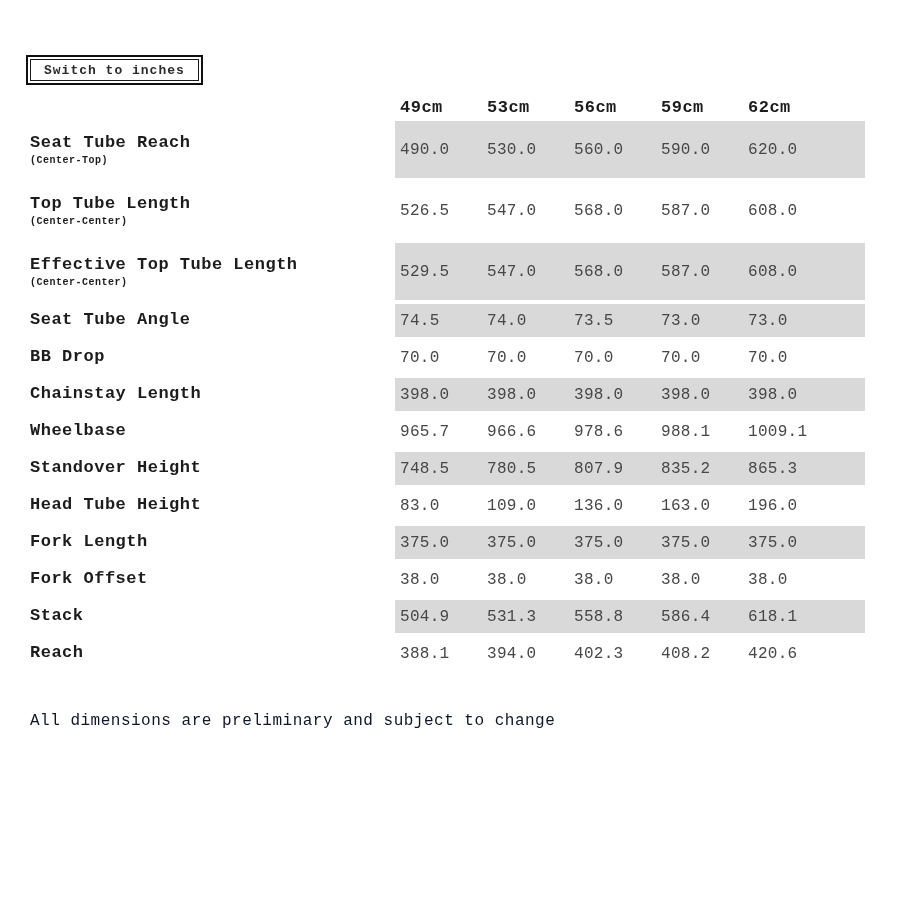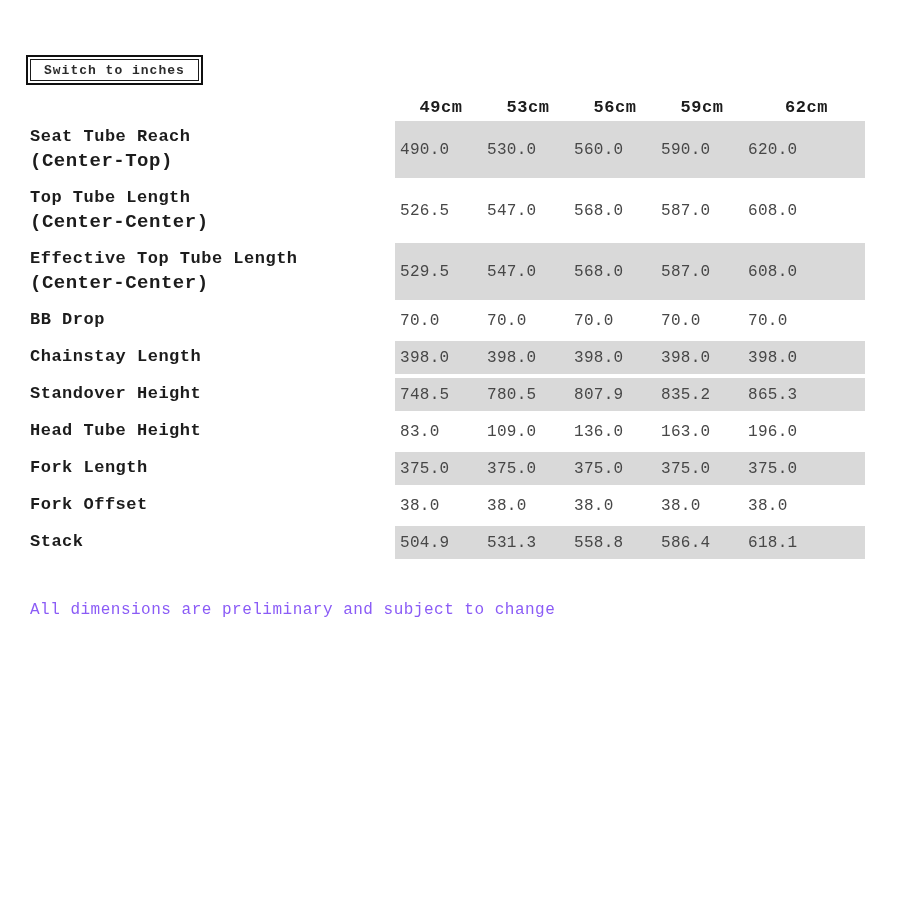--- a/index.html
+++ b/index.html
@@ -38,21 +38,21 @@
   table.geo {
     border-collapse: separate;
     border-spacing: 0 4px;
     margin-top: 4px;
     margin-left: 4px;
     table-layout: fixed;
   }
   th.corner { width: 365px; }
   th.colh {
     width: 87px;
-    text-align: center;
+    text-align: left;
     padding: 0 0 0 5px;
     font-size: 17px;
     font-weight: 700;
     height: 24px;
     vertical-align: bottom;
     letter-spacing: 0.5px;
   }
   th.colh:last-child { width: 122px; }
   th.rowlabel {
     text-align: left;
@@ -60,42 +60,42 @@
     font-weight: 700;
     padding: 0;
     background: #fff;
   }
   .lbl-main {
     font-size: 17px;
     letter-spacing: 0.5px;
     line-height: 1.35;
   }
   .lbl-sub {
-    font-size: 19px;
+    font-size: 10px;
     letter-spacing: 0.5px;
     line-height: 1.2;
     margin-top: 1px;
   }
   td.val {
     width: 87px;
     padding: 0 0 0 5px;
     font-size: 16px;
     color: var(--value-text);
     vertical-align: middle;
     letter-spacing: 0.3px;
   }
   td.val:last-child { width: 122px; }
   td.shaded { background: var(--stripe); }
   tbody tr { height: 33px; }
   tbody tr.tall { height: 57px; }
   .footnote-1 {
     margin: 38px 0 0 4px;
     font-size: 16px;
     letter-spacing: 0.5px;
-    color: #8b5cf6;
+    color: #0f172a;
   }
   .footnote-2 {
     margin: 32px 0 0 4px;
     max-width: 810px;
     font-size: 16px;
     letter-spacing: 0.5px;
     line-height: 1.85;
     color: #232323;
   }
 </style>
@@ -146,39 +146,61 @@
       <div class="lbl-sub">(Center-Center)</div>
     </th>
   <td class="val shaded">529.5</td>
           <td class="val shaded">547.0</td>
           <td class="val shaded">568.0</td>
           <td class="val shaded">587.0</td>
           <td class="val shaded">608.0</td>
         </tr>
         <tr>
     <th class="rowlabel">
+      <div class="lbl-main">Seat Tube Angle</div>
+
+    </th>
+  <td class="val shaded">74.5</td>
+          <td class="val shaded">74.0</td>
+          <td class="val shaded">73.5</td>
+          <td class="val shaded">73.0</td>
+          <td class="val shaded">73.0</td>
+        </tr>
+        <tr>
+    <th class="rowlabel">
       <div class="lbl-main">BB Drop</div>
 
     </th>
   <td class="val">70.0</td>
           <td class="val">70.0</td>
           <td class="val">70.0</td>
           <td class="val">70.0</td>
           <td class="val">70.0</td>
         </tr>
         <tr>
     <th class="rowlabel">
       <div class="lbl-main">Chainstay Length</div>
 
     </th>
   <td class="val shaded">398.0</td>
           <td class="val shaded">398.0</td>
           <td class="val shaded">398.0</td>
           <td class="val shaded">398.0</td>
           <td class="val shaded">398.0</td>
+        </tr>
+        <tr>
+    <th class="rowlabel">
+      <div class="lbl-main">Wheelbase</div>
+
+    </th>
+  <td class="val">965.7</td>
+          <td class="val">966.6</td>
+          <td class="val">978.6</td>
+          <td class="val">988.1</td>
+          <td class="val">1009.1</td>
         </tr>
         <tr>
     <th class="rowlabel">
       <div class="lbl-main">Standover Height</div>
 
     </th>
   <td class="val shaded">748.5</td>
           <td class="val shaded">780.5</td>
           <td class="val shaded">807.9</td>
           <td class="val shaded">835.2</td>
@@ -221,19 +243,30 @@
     <th class="rowlabel">
       <div class="lbl-main">Stack</div>
 
     </th>
   <td class="val shaded">504.9</td>
           <td class="val shaded">531.3</td>
           <td class="val shaded">558.8</td>
           <td class="val shaded">586.4</td>
           <td class="val shaded">618.1</td>
         </tr>
+        <tr>
+    <th class="rowlabel">
+      <div class="lbl-main">Reach</div>
+
+    </th>
+  <td class="val">388.1</td>
+          <td class="val">394.0</td>
+          <td class="val">402.3</td>
+          <td class="val">408.2</td>
+          <td class="val">420.6</td>
+        </tr>
       </tbody>
   </table>
 
   <p class="footnote-1">All dimensions are preliminary and subject to change</p>
 
 
 </div>
 
 </body></html>

